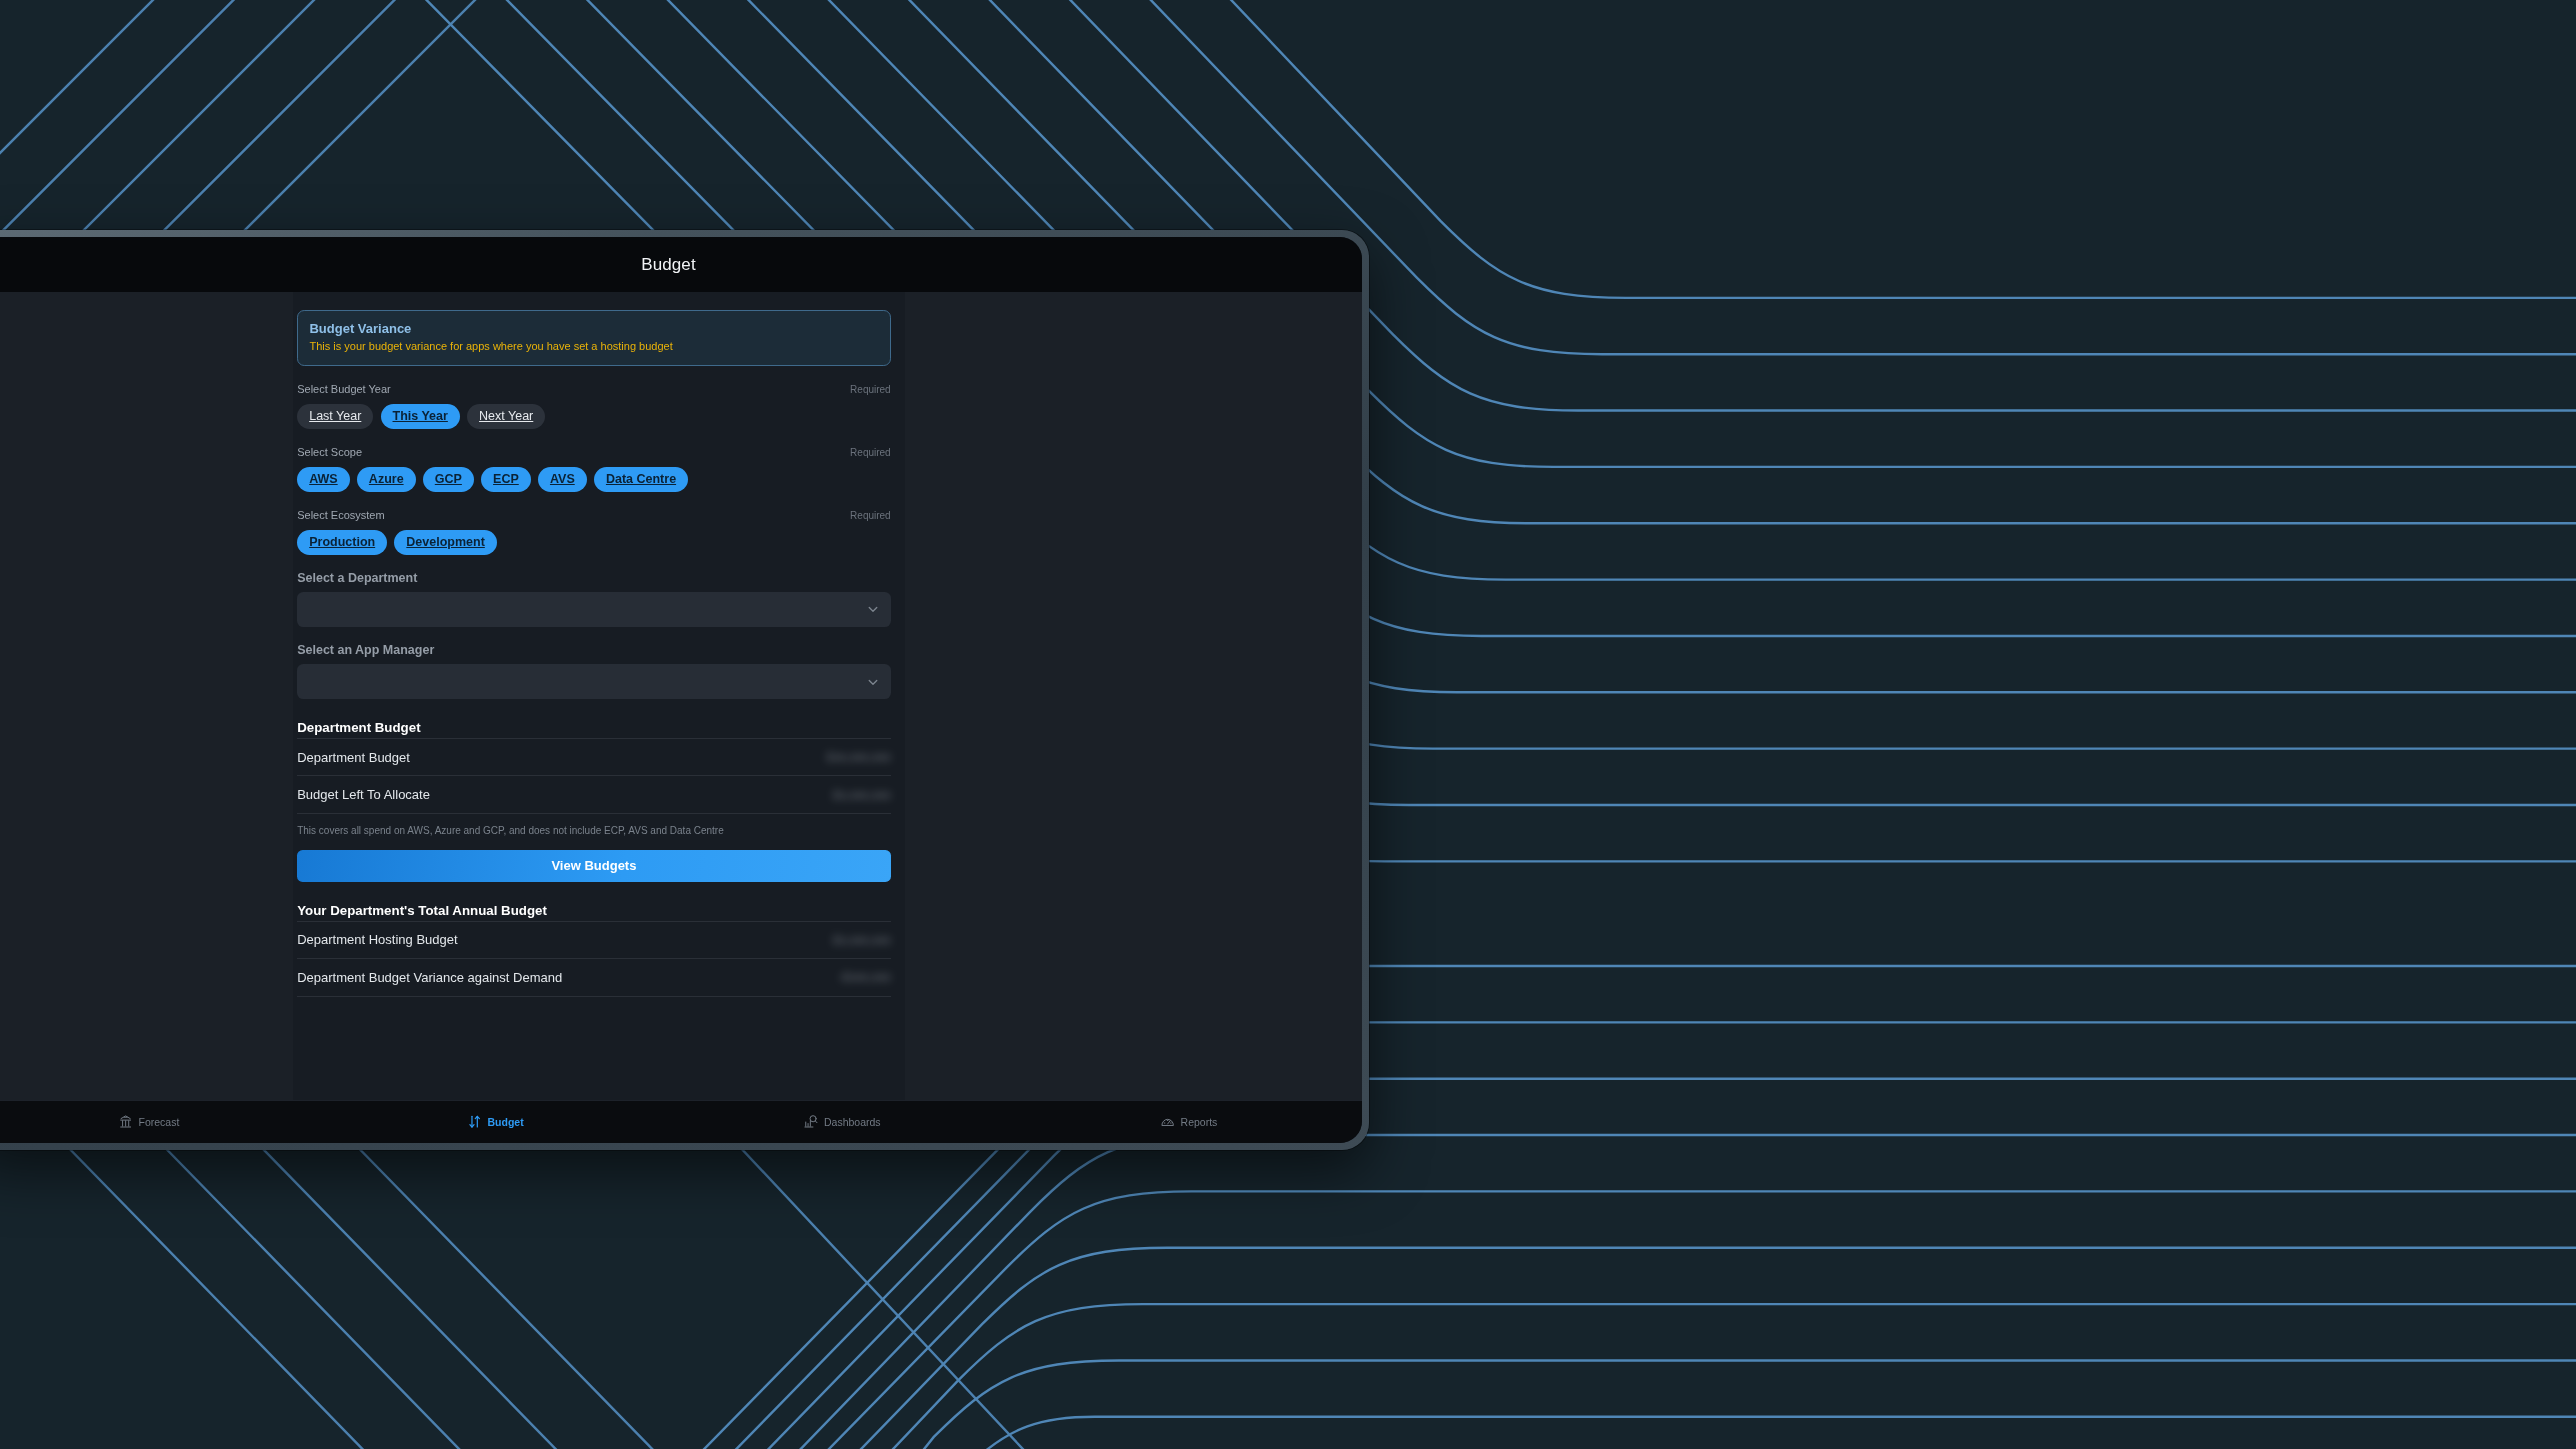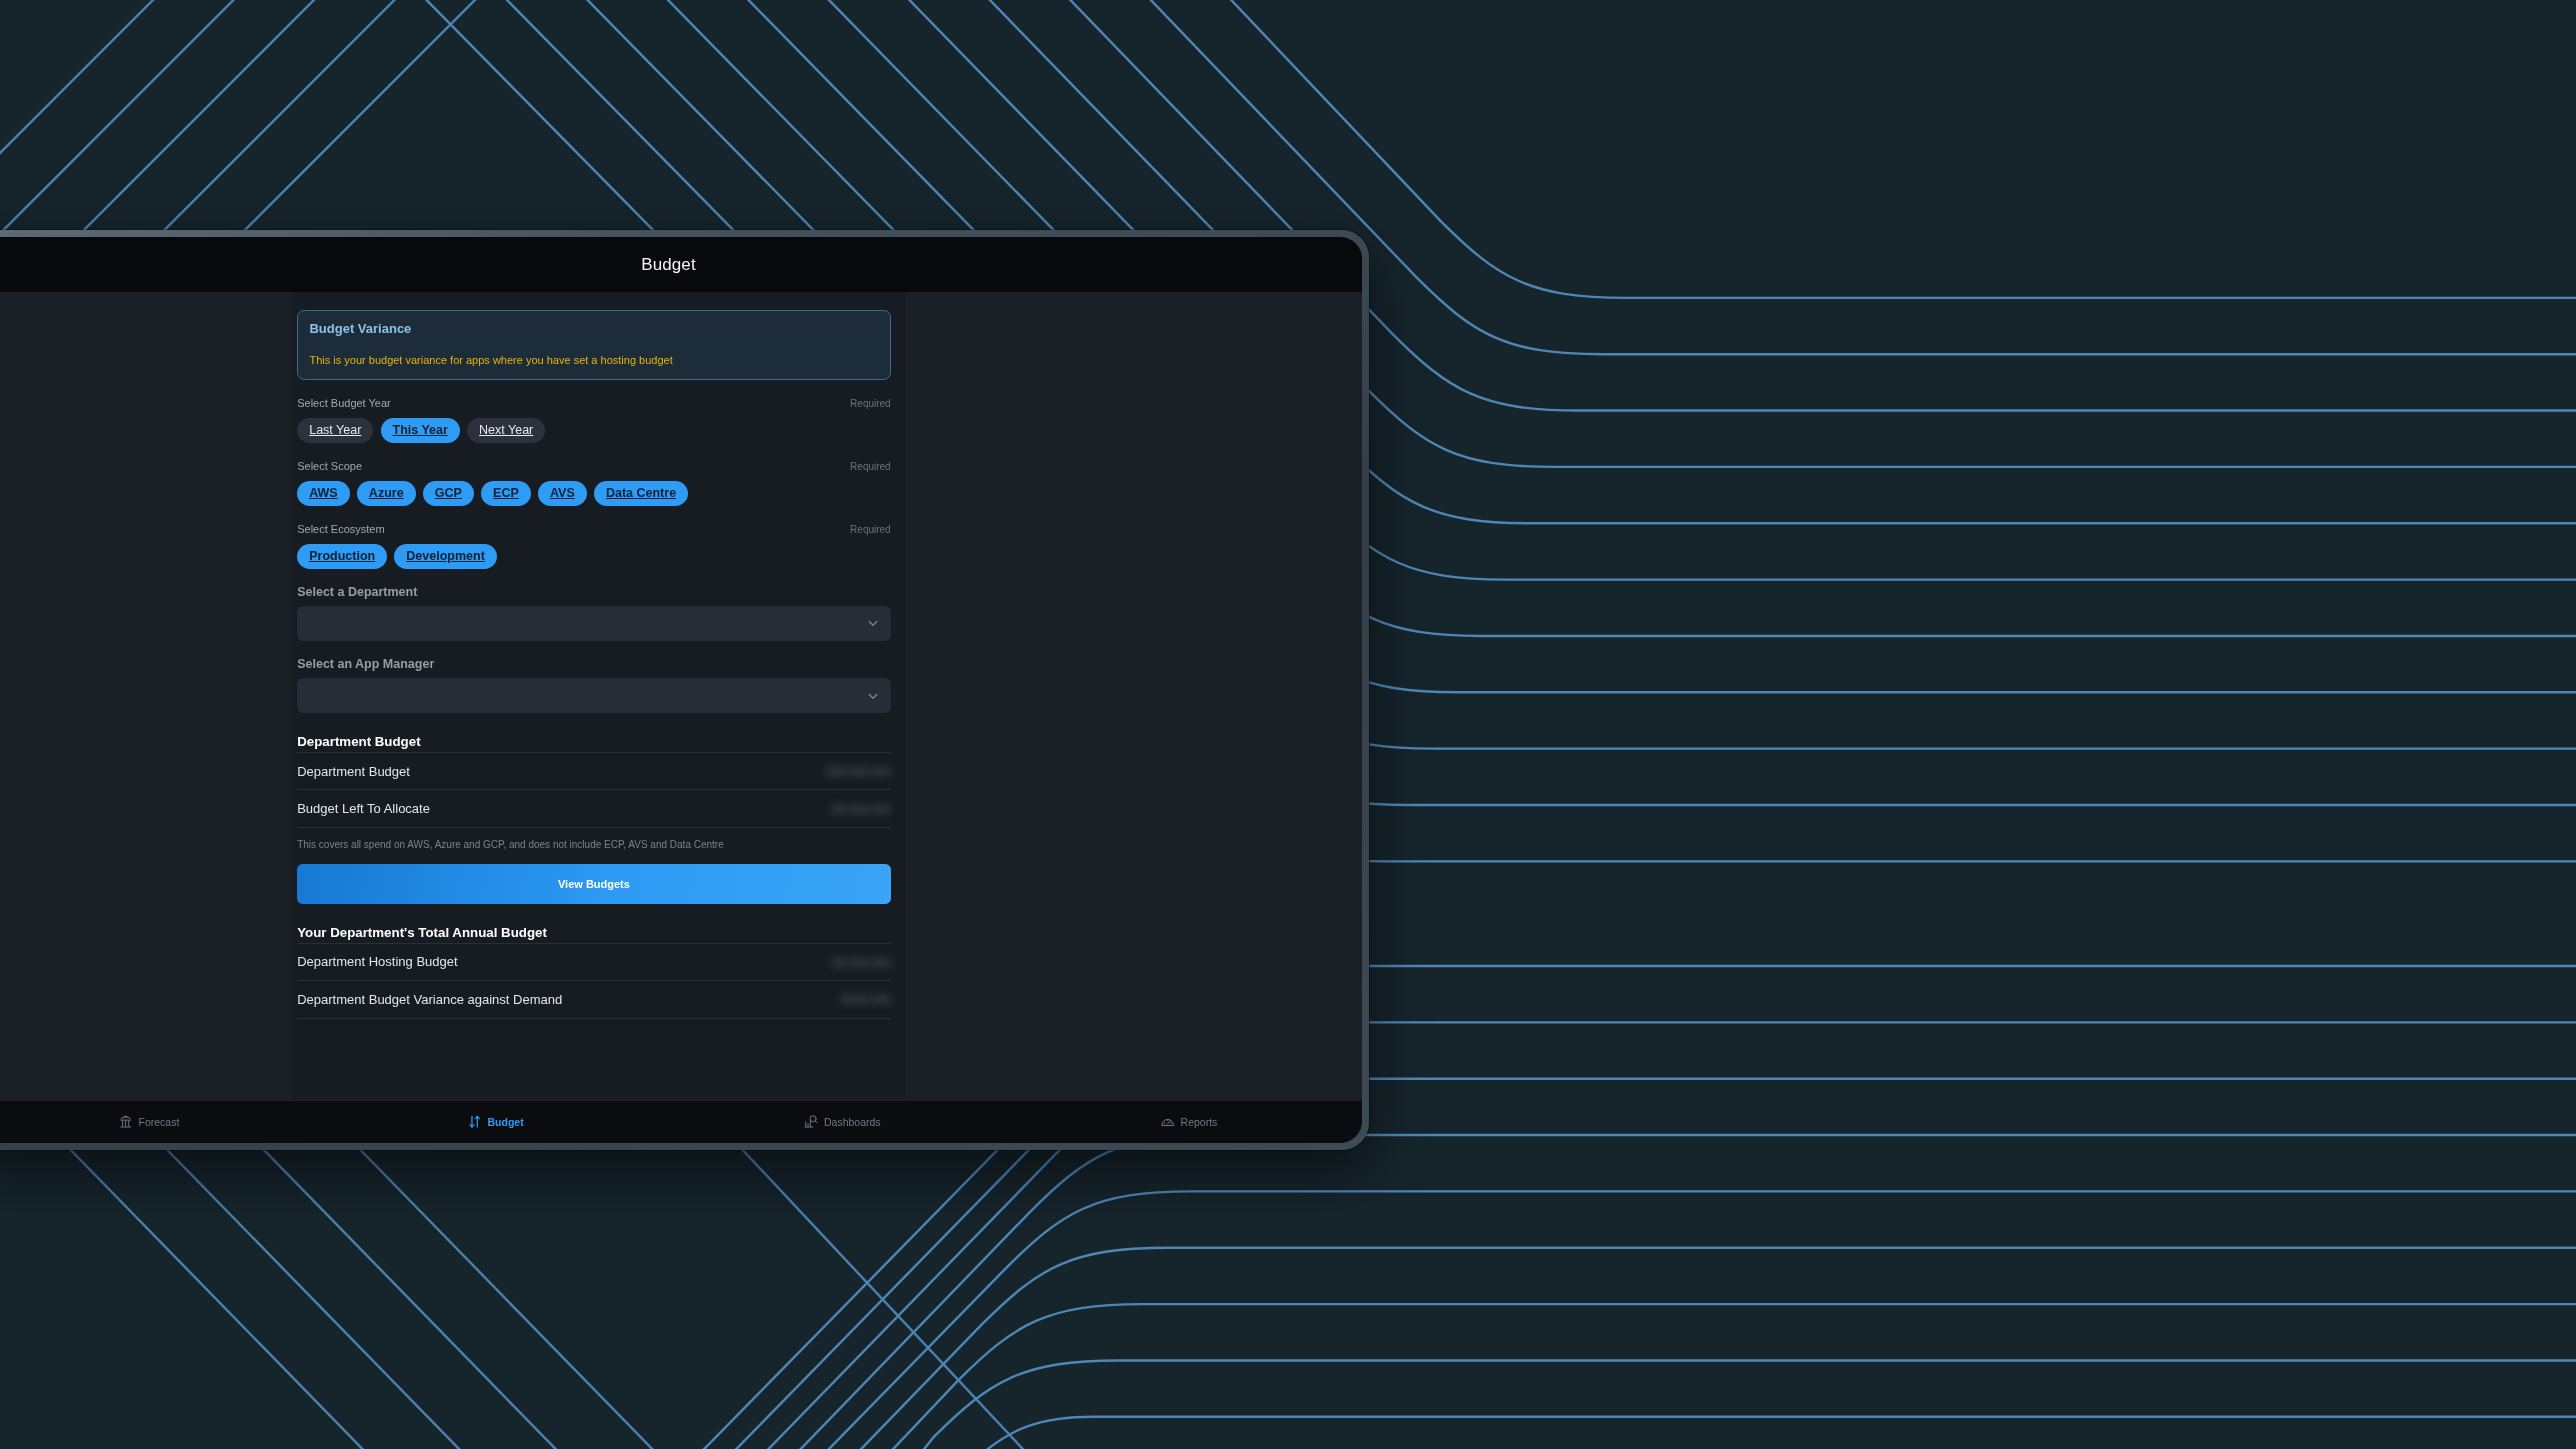--- a/index.html
+++ b/index.html
@@ -73,21 +73,21 @@
   #banner-budget-variance {
     margin: 0 14.5px 0 4px;
     background: #1c2c38;
     border: 0.8px solid #3f6a8c;
     border-radius: 7.2px;
     padding: 9.7px 11.3px 11.3px 11.3px;
   }
   #banner-title {
     color: #8fc0e8;
     font-size: 13px; font-weight: bold;
-    margin-bottom: 18px;
+    margin-bottom: 4px;
   }
   #banner-text {
     color: #eab308;
     font-size: 11px;
     line-height: 1.25;
   }
 
   
   .field-group { margin-top: 17.7px; padding: 0 14.5px 0 4px; }
   .field-head {
@@ -149,25 +149,25 @@
 
   .footnote {
     color: #7a828c; font-size: 10px;
     margin: 10.5px 14.5px 0 4px;
   }
 
   
   .btn-primary {
     display: block;
     margin: 13.7px 14.5px 0 4px;
-    height: 40px;
+    height: 32px;
     border: none;
     border-radius: 5.6px;
     color: #fff;
-    font-size: 11px; font-weight: bold;
+    font-size: 13px; font-weight: bold;
     font-family: "Liberation Sans", sans-serif;
     cursor: pointer;
     width: calc(100% - 18.5px);
   }
   #btn-view-budgets {
     background: linear-gradient(100deg, #1779d4 0%, #2d9bf4 55%, #3aa5f7 100%);
   }
   #btn-view-apps-without-budgets {
     background: linear-gradient(100deg, #2e9bf5 0%, #38a2f6 60%, #2d98f2 100%);
   }

